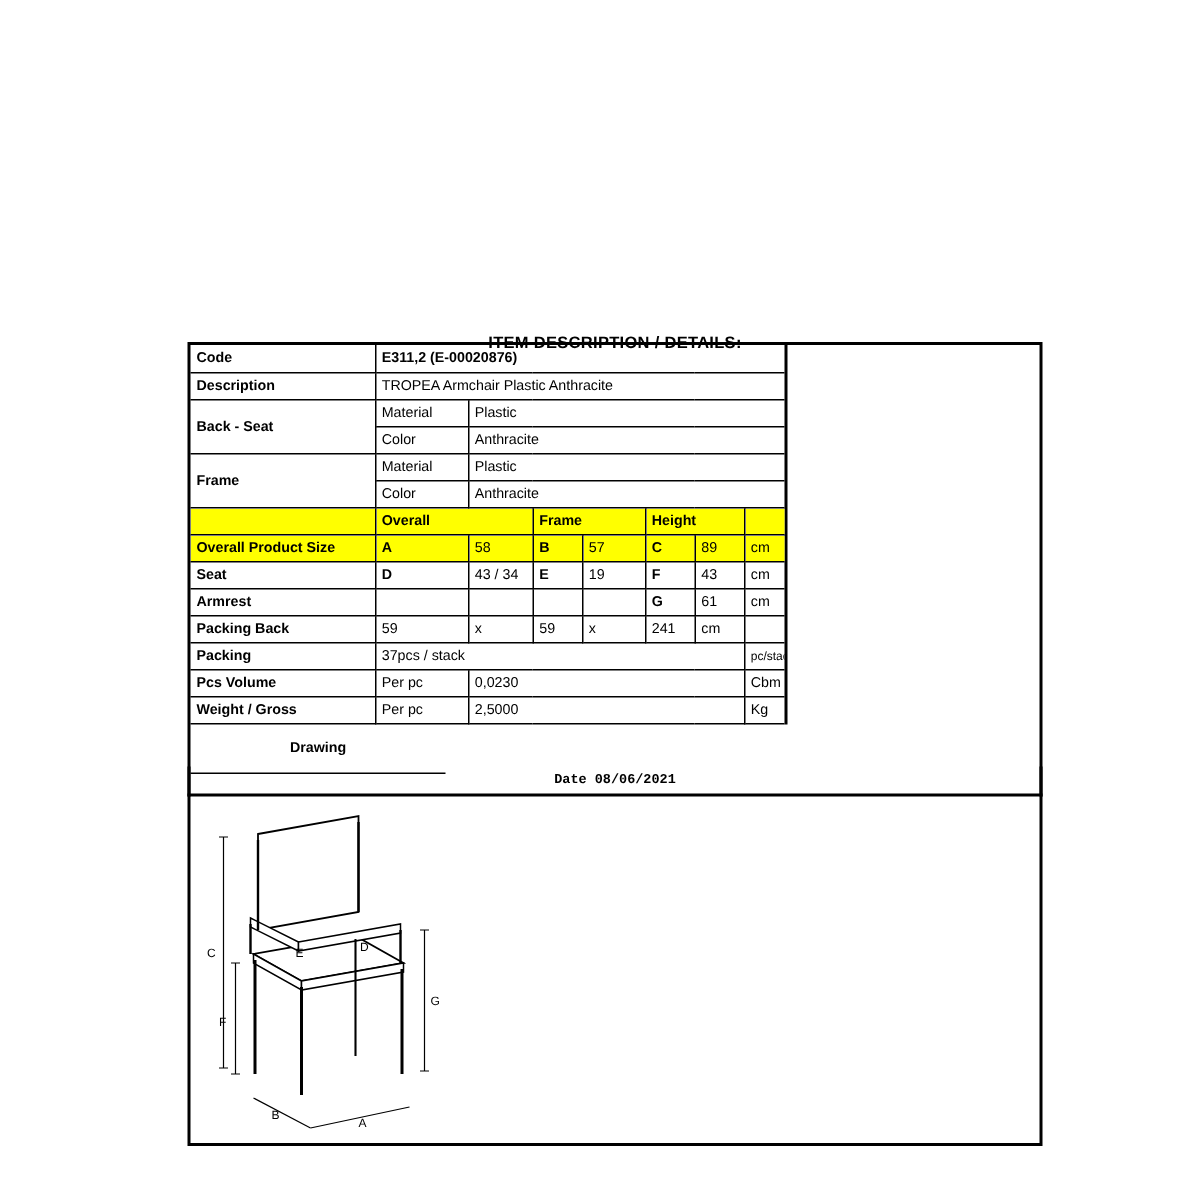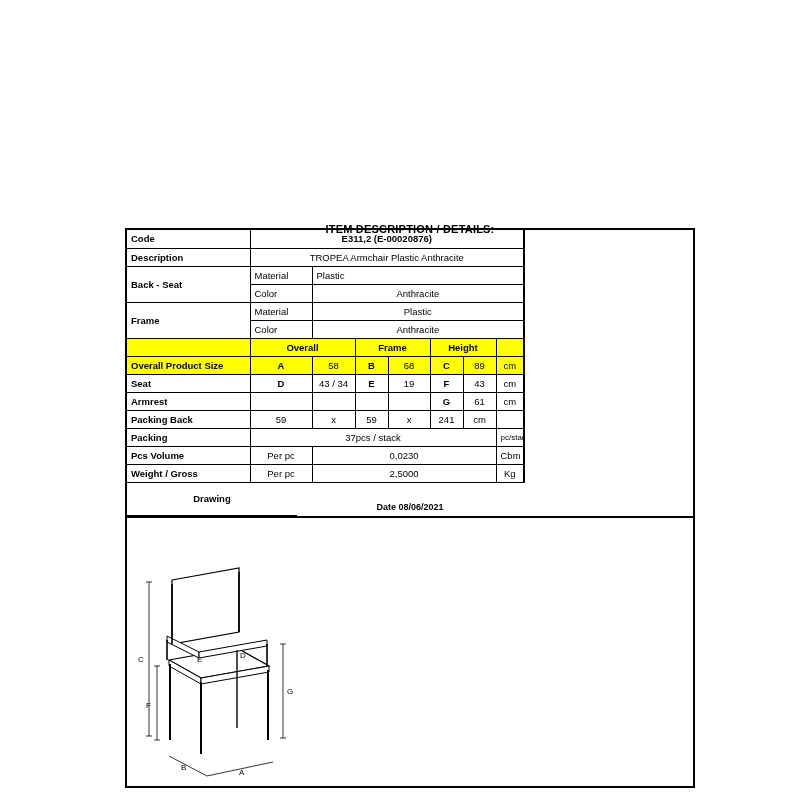--- a/index.html
+++ b/index.html
@@ -46,21 +46,20 @@
   .left-col {
     width: 398px;
     box-sizing: border-box;
     border-right: 2px solid #000;
   }
   .right-col {
     width: 170px;
     box-sizing: border-box;
     display: flex;
     flex-direction: column;
-    gap: 24px;
   }
   table.spec {
     border-collapse: collapse;
     width: 100%;
     table-layout: fixed;
   }
   table.spec td {
     border: 1px solid #000;
     font-size: 9.5px;
     height: 18px;
@@ -70,21 +69,21 @@
     white-space: nowrap;
     overflow: hidden;
   }
   table.spec td.nb-left { border-left: none; }
   table.spec td.nb-right { border-right: none; }
   table.spec tr:first-child td { border-top: none; }
   .lbl {
     font-weight: bold;
     font-size: 9.5px;
   }
-  .c { text-align: center; margin-top: 48px; }
+  .c { text-align: left; margin-top: 48px; }
   .l { text-align: left; }
   .yellow { background: #ffff00; }
   .bold { font-weight: bold; }
   .drawing-head {
     height: 33px;
     border-bottom: 1px solid #000;
     box-sizing: border-box;
     display: flex;
     align-items: center;
     justify-content: center;
@@ -171,21 +170,21 @@
           <td class="yellow c bold" colspan="2">Frame</td>
           <td class="yellow c bold" colspan="2">Height</td>
           <td class="yellow nb-right"></td>
         </tr>
 
         <tr>
           <td class="yellow lbl l nb-left">Overall Product Size</td>
           <td class="yellow c bold">A</td>
           <td class="yellow c">58</td>
           <td class="yellow c bold">B</td>
-          <td class="yellow c">68</td>
+          <td class="yellow c">57</td>
           <td class="yellow c bold">C</td>
           <td class="yellow c">89</td>
           <td class="yellow c nb-right">cm</td>
         </tr>
 
         <tr>
           <td class="lbl l nb-left">Seat</td>
           <td class="c bold">D</td>
           <td class="c">43 / 34</td>
           <td class="c bold">E</td>
@@ -289,15 +288,15 @@
           <text x="112" y="235" font-family="Liberation Sans, sans-serif" font-size="8">A</text>
 
           <text x="70" y="122" font-family="Liberation Sans, sans-serif" font-size="8">E</text>
           <text x="113" y="118" font-family="Liberation Sans, sans-serif" font-size="8">D</text>
         </svg>
       </div>
     </div>
 
   </div>
 
-  <div class="footer-row" id="footer-row" style="top: 498px;">Date 08/06/2021</div>
+  <div class="footer-row" id="footer-row" style="top: 511px; font-family: Liberation Mono, monospace;">Date 08/06/2021</div>
 
 </div>
 
 </body></html>

